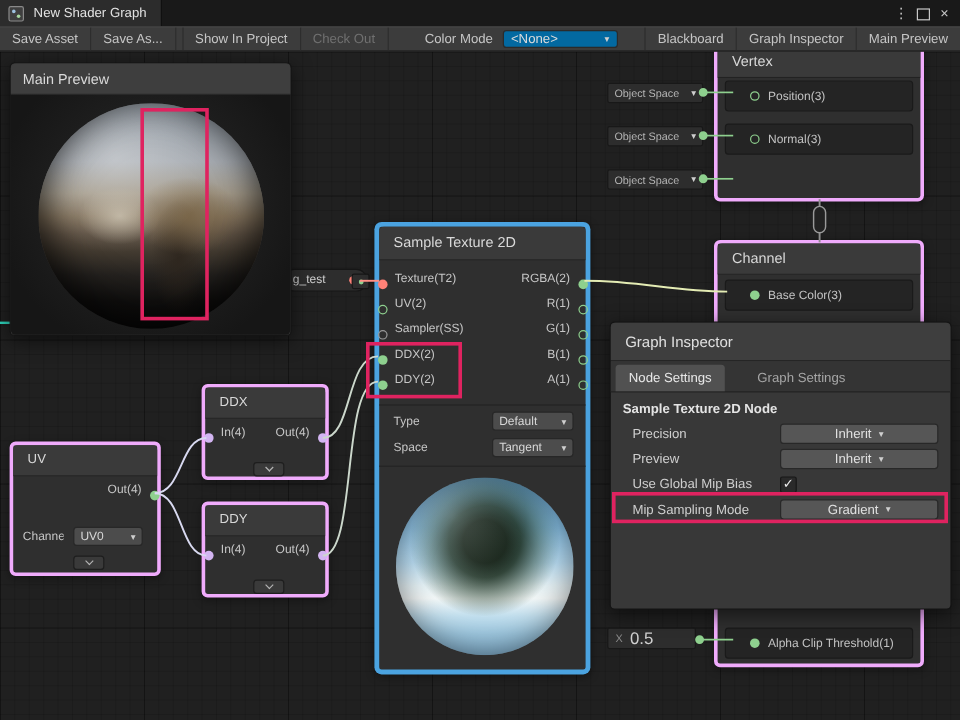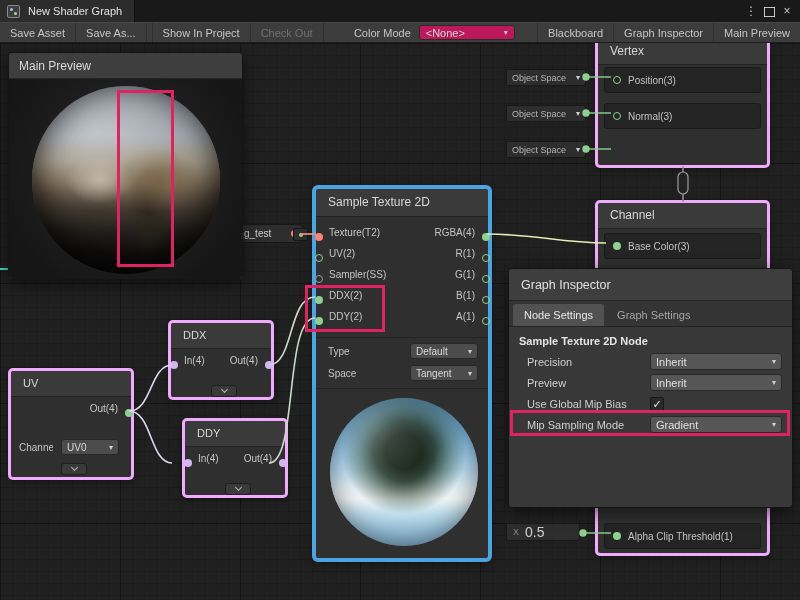--- a/index.html
+++ b/index.html
@@ -20,41 +20,41 @@
   .maxi:before{content:"";position:absolute;left:3px;top:7px;width:9px;height:8px;border:1px solid #c8c8c8}
 
   
   .toolbar{position:absolute;z-index:30;top:22px;left:0;width:100%;height:21px;background:#3c3c3c;border-top:1px solid #474747;border-bottom:1px solid #1d1d1d;display:flex;align-items:stretch;font-size:11px;color:#c6c6c6}
   .tbtn{display:flex;align-items:center;padding:0 10px;border-right:1px solid #2d2d2d;white-space:nowrap}
   .tbtn.bleft{border-left:1px solid #2d2d2d;border-right:none}
   .tbtn.disabled{color:#707070}
   .tbgap{width:6px;border-right:1px solid #2d2d2d}
   .tbflex{flex:1}
   .tblabel{display:flex;align-items:center;padding:0 8px;white-space:nowrap}
-  .tbdd{display:flex;align-items:center;justify-content:space-between;width:96px;background:#be185d;border:1px solid #2b2b2b;border-radius:3px;margin:2px 0;padding:0 6px;color:#dcdcdc;white-space:nowrap}
+  .tbdd{display:flex;align-items:center;justify-content:space-between;width:96px;background:#0369a1;border:1px solid #2b2b2b;border-radius:3px;margin:2px 0;padding:0 6px;color:#dcdcdc;white-space:nowrap}
   .ddarrow{font-size:8px;color:#cfcfcf;margin-left:6px}
 
   
   .gridbg{position:absolute;z-index:0;left:0;top:43px;width:800px;height:557px;background-color:#202020;
     background-image:
       linear-gradient(rgba(0,0,0,.30) 1px,transparent 1px),
       linear-gradient(90deg,rgba(0,0,0,.30) 1px,transparent 1px),
       linear-gradient(rgba(0,0,0,.13) 1px,transparent 1px),
       linear-gradient(90deg,rgba(0,0,0,.13) 1px,transparent 1px);
     background-size:120px 120px,120px 120px,12px 12px,12px 12px}
 
   
   .edges{position:absolute;z-index:3;left:0;top:0;pointer-events:none}
 
   
   .node{position:absolute;z-index:2;background:#2f2f2f;border:3px solid #f0abfc;border-radius:5px;box-shadow:0 2px 7px rgba(0,0,0,.35)}
   .node.selected{border-color:#4ba3e0;box-shadow:0 0 0 1px var(--selection,#4ba3e0),0 2px 8px rgba(0,0,0,.45)}
   .ntitle{height:26px;line-height:25px;padding:0 12px;font-size:11px;color:#d8d8d8;background:#3a3a3a;border-bottom:1px solid #222;border-radius:4px 4px 0 0;white-space:nowrap}
   .ntitle.big{font-size:12px}
-  .blockrow{position:absolute;left:6px;right:6px;height:26px;background:#242424;border:1px solid #1a1a1a;border-radius:3px;display:flex;align-items:center;gap:7px;padding:0 8px}
+  .blockrow{position:absolute;left:6px;right:6px;height:26px;background:#242424;border:1px solid #1a1a1a;border-radius:3px;display:flex;align-items:center;gap:7px;padding:0 20px}
   .blabel{font-size:10px;color:#c2c2c2;white-space:nowrap}
   .port{width:8px;height:8px;border-radius:50%;flex:0 0 auto}
   .pg-h{border:1.5px solid var(--portgreen,#8ed08e)}
   .pg-f{background:var(--portgreen,#8ed08e)}
   .pr-f{background:var(--portred,#ff8177)}
   .pgr-h{border:1.5px solid #9a9a9a}
   .pl-f{background:var(--portlav,#d3b5f2)}
   .osdd{position:absolute;z-index:2;width:80px;height:17px;background:#2d2d2d;border:1px solid #181818;border-radius:2px;display:flex;align-items:center;justify-content:space-between;padding:0 5px;font-size:9px;color:#b5b5b5;white-space:nowrap}
   .valuebox{position:absolute;z-index:2;width:74px;height:18px;background:#2d2d2d;border:1px solid #181818;border-radius:2px;display:flex;align-items:center;gap:6px;padding:0 6px}
   .axis{color:#8a8a8a;font-size:9px}
@@ -81,27 +81,27 @@
   .mp-sphere{position:absolute;left:23px;top:7px;width:188px;height:188px;border-radius:50%;
     background:
       radial-gradient(circle at 34% 24%,rgba(255,255,255,.30),rgba(255,255,255,0) 42%),
       radial-gradient(ellipse 32% 24% at 66% 50%,rgba(122,102,72,.9),rgba(122,102,72,0) 72%),
       radial-gradient(ellipse 26% 18% at 36% 50%,rgba(198,188,168,.8),rgba(198,188,168,0) 70%),
       radial-gradient(ellipse 16% 34% at 62% 68%,rgba(46,38,30,.9),rgba(46,38,30,0) 75%),
       linear-gradient(to bottom,#97a0aa 0%,#a9aeb4 26%,#a39a8a 40%,#83735d 50%,#5f5244 58%,#423a30 66%,#262320 76%,#131211 88%,#0c0b0b 100%);
     box-shadow:inset 0 0 34px rgba(0,0,0,.55),inset 0 -16px 30px rgba(0,0,0,.5)}
 
   .gihead{height:32px;line-height:32px;padding:0 12px;font-size:12.5px;color:#e0e0e0;background:#3e3e3e;border-bottom:1px solid #252525;border-radius:4px 4px 0 0}
-  .gitabs{display:flex;align-items:flex-end;height:26px;background:#343434;border-bottom:1px solid #232323;padding-left:4px;gap:2px}
+  .gitabs{display:flex;align-items:flex-end;height:26px;background:#343434;border-bottom:1px solid #232323;padding-left:4px;gap:16px}
   .gitab{height:22px;display:flex;align-items:center;padding:0 11px;font-size:11px;color:#a6a6a6;border-radius:3px 3px 0 0}
   .gitab.active{background:#515151;color:#e8e8e8}
   .giheading{padding:8px 10px 4px;font-size:11px;font-weight:bold;color:#e4e4e4}
   .girow{display:flex;align-items:center;height:21px;padding:0 10px 0 18px;font-size:11px;color:#cfcfcf}
   .girow .gl{flex:1;white-space:nowrap}
-  .gidd{width:132px;height:17px;background:#565656;border:1px solid #282828;border-radius:3px;display:flex;align-items:center;justify-content:space-between;padding:0 5px;color:#e0e0e0;font-size:11px;flex:0 0 auto}
+  .gidd{width:132px;height:17px;background:#565656;border:1px solid #282828;border-radius:3px;display:flex;align-items:center;justify-content:center;padding:0 5px;color:#e0e0e0;font-size:11px;flex:0 0 auto}
   .gicheckwrap{width:132px;display:flex;flex:0 0 auto}
   .gicheck{width:14px;height:14px;background:#2a2a2a;border:1px solid #171717;border-radius:2px;color:#eaeaea;font-size:11px;line-height:12px;text-align:center}
 
   
   .tex-preview{position:absolute;left:0;right:0}
   .tex-sphere{position:absolute;left:14px;top:6px;width:148px;height:148px;border-radius:50%;
     background:
       radial-gradient(circle at 32% 22%,rgba(255,255,255,.22),rgba(255,255,255,0) 40%),
       radial-gradient(circle at 50% 36%,rgba(16,28,16,.96) 0 15%,rgba(24,42,26,.85) 25%,rgba(40,64,44,.5) 37%,rgba(60,90,70,0) 52%),
       linear-gradient(to bottom,#6fb1e0 0%,#8cc6ec 28%,#b8dcf2 48%,#e6f2f6 61%,#f3f8f8 68%,#c2dfee 78%,#9ec8e0 88%,#84b2d0 100%);
@@ -196,21 +196,21 @@
   <div class="minibox" style="left:293px;top:228px">
     <span class="minidot"></span>
   </div>
 
   <div class="node selected" style="left:313px;top:186px;width:178px;height:375px">
     <div class="ntitle big" style="height:28px;line-height:27px">Sample Texture 2D</div>
     <div style="position:absolute;top:38px;left:0;right:0">
       <div class="prow">
         <span class="port pr-f inp"></span>
         <span>Texture(T2)</span>
-        <span>RGBA(4)</span>
+        <span>RGBA(2)</span>
         <span class="port pg-f outp"></span>
       </div>
       <div class="prow">
         <span class="port pg-h inp"></span>
         <span>UV(2)</span>
         <span>R(1)</span>
         <span class="port pg-h outp"></span>
       </div>
       <div class="prow">
         <span class="port pgr-h inp"></span>
@@ -258,21 +258,21 @@
       <span class="port pl-f inp"></span>
       <span>In(4)</span>
       <span>Out(4)</span>
       <span class="port pl-f outp"></span>
     </div>
     <div class="collapse" style="left:40px;top:62px">
         <span class="chev"></span>
       </div>
   </div>
 
-  <div class="node" style="left:182px;top:418px;width:106px;height:80px">
+  <div class="node" style="left:168px;top:418px;width:106px;height:80px">
     <div class="ntitle">DDY</div>
     <div class="prow" style="margin-top:6px">
       <span class="port pl-f inp"></span>
       <span>In(4)</span>
       <span>Out(4)</span>
       <span class="port pl-f outp"></span>
     </div>
     <div class="collapse" style="left:40px;top:62px">
         <span class="chev"></span>
       </div>

